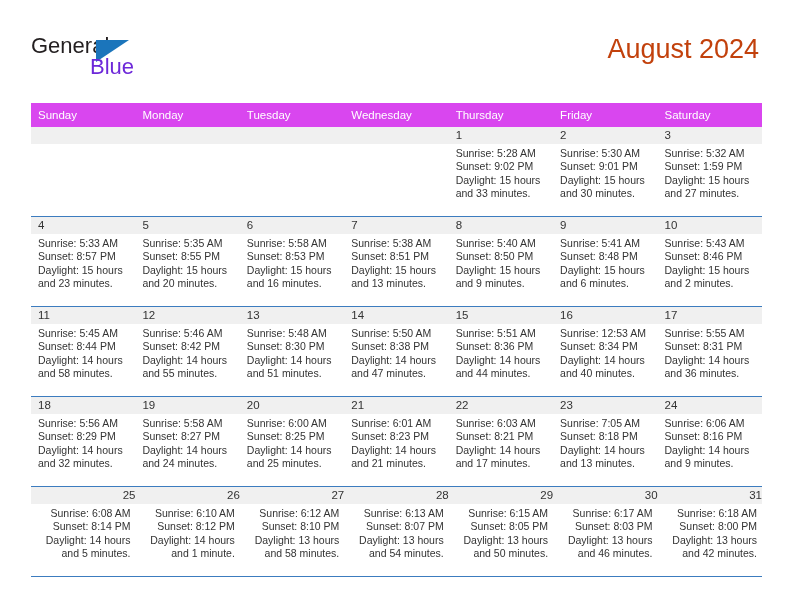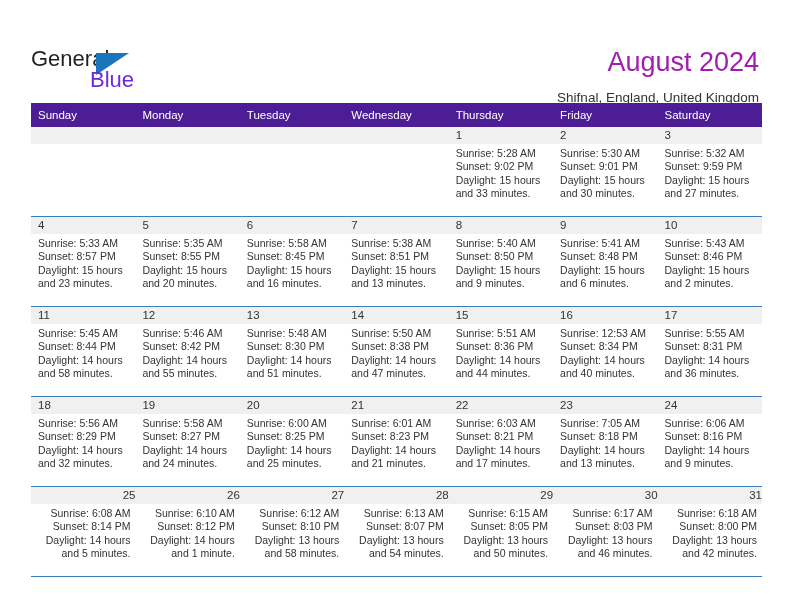--- a/index.html
+++ b/index.html
@@ -18,21 +18,21 @@
     position: relative;
     width: 792px;
     height: 612px;
     box-sizing: border-box;
   }
 
   
   .header {
     position: absolute;
     left: 0;
-    top: 13px;
+    top: 0;
     width: 792px;
     height: 96px;
   }
   .logo {
     position: absolute;
     left: 31px;
     top: 33px;
     width: 170px;
     height: 48px;
   }
@@ -63,21 +63,21 @@
     height: 0;
     border-left: 33px solid #1b75bb;
     border-bottom: 22px solid transparent;
   }
 
   .title {
     position: absolute;
     right: 33px;
     top: 34px;
     font-size: 27px;
-    color: #a21caf;
+    color: #c2410c;
     text-align: right;
     white-space: nowrap;
     font-weight: normal;
     font-family: "Liberation Sans", sans-serif;
   }
   .subtitle {
     position: absolute;
     right: 33px;
     top: 77px;
     font-size: 13.5px;
@@ -90,21 +90,21 @@
   
   .calendar {
     position: absolute;
     left: 31px;
     top: 103px;
     width: 731px;
     border-collapse: collapse;
     table-layout: fixed;
   }
   .calendar th {
-    background: #4c1d95;
+    background: #d946ef;
     color: #ffffff;
     font-size: 11.5px;
     font-weight: normal;
     text-align: left;
     padding: 5px 0 5px 7px;
     height: 14px;
     border: none;
     font-family: "Liberation Sans", sans-serif;
   }
   .calendar td {
@@ -153,21 +153,20 @@
 
 <div class="page">
 
   <div class="header">
     <div class="logo">
       <span class="logo-general">General</span>
       <span class="logo-triangle"></span>
       <span class="logo-blue">Blue</span>
     </div>
     <div class="title">August 2024</div>
-    <div class="subtitle">Shifnal, England, United Kingdom</div>
   </div>
 
   <table class="calendar">
     <thead>
       <tr>
         <th>Sunday</th>
         <th>Monday</th>
         <th>Tuesday</th>
         <th>Wednesday</th>
         <th>Thursday</th>
@@ -204,21 +203,21 @@
               <div>Sunrise: 5:30 AM</div>
               <div>Sunset: 9:01 PM</div>
               <div>Daylight: 15 hours</div>
               <div>and 30 minutes.</div>
             </div>
           </td>
           <td>
             <div class="daynum">3</div>
             <div class="cellbody">
               <div>Sunrise: 5:32 AM</div>
-              <div>Sunset: 9:59 PM</div>
+              <div>Sunset: 1:59 PM</div>
               <div>Daylight: 15 hours</div>
               <div>and 27 minutes.</div>
             </div>
           </td>
         </tr>
         <tr class="week-row">
           <td>
             <div class="daynum">4</div>
             <div class="cellbody">
               <div>Sunrise: 5:33 AM</div>
@@ -233,21 +232,21 @@
               <div>Sunrise: 5:35 AM</div>
               <div>Sunset: 8:55 PM</div>
               <div>Daylight: 15 hours</div>
               <div>and 20 minutes.</div>
             </div>
           </td>
           <td>
             <div class="daynum">6</div>
             <div class="cellbody">
               <div>Sunrise: 5:58 AM</div>
-              <div>Sunset: 8:45 PM</div>
+              <div>Sunset: 8:53 PM</div>
               <div>Daylight: 15 hours</div>
               <div>and 16 minutes.</div>
             </div>
           </td>
           <td>
             <div class="daynum">7</div>
             <div class="cellbody">
               <div>Sunrise: 5:38 AM</div>
               <div>Sunset: 8:51 PM</div>
               <div>Daylight: 15 hours</div>

